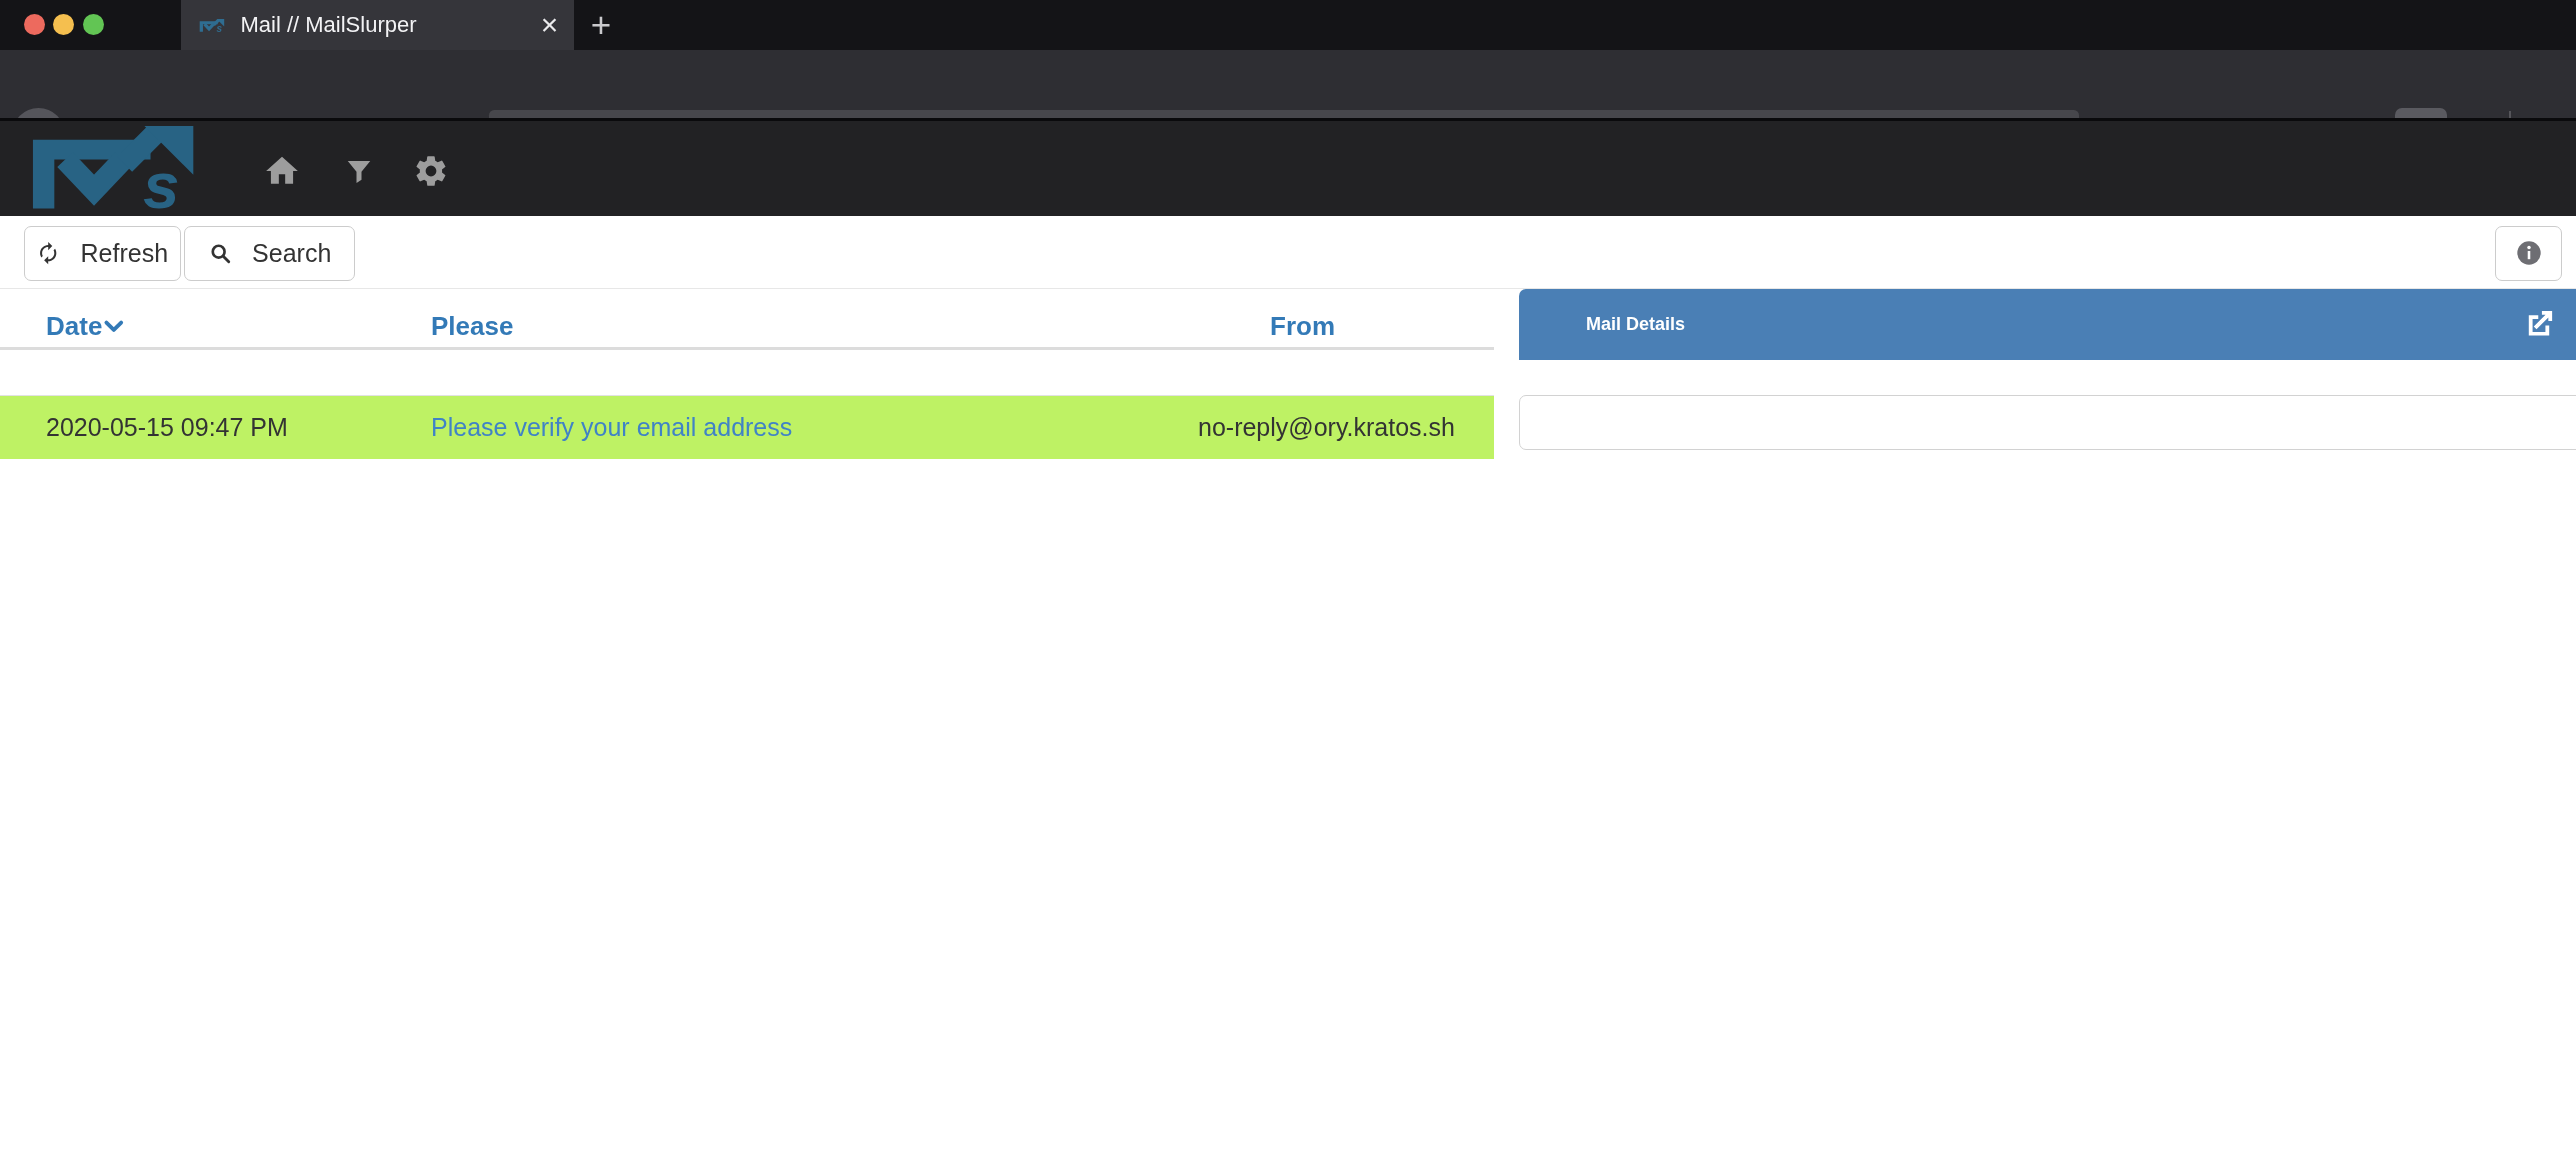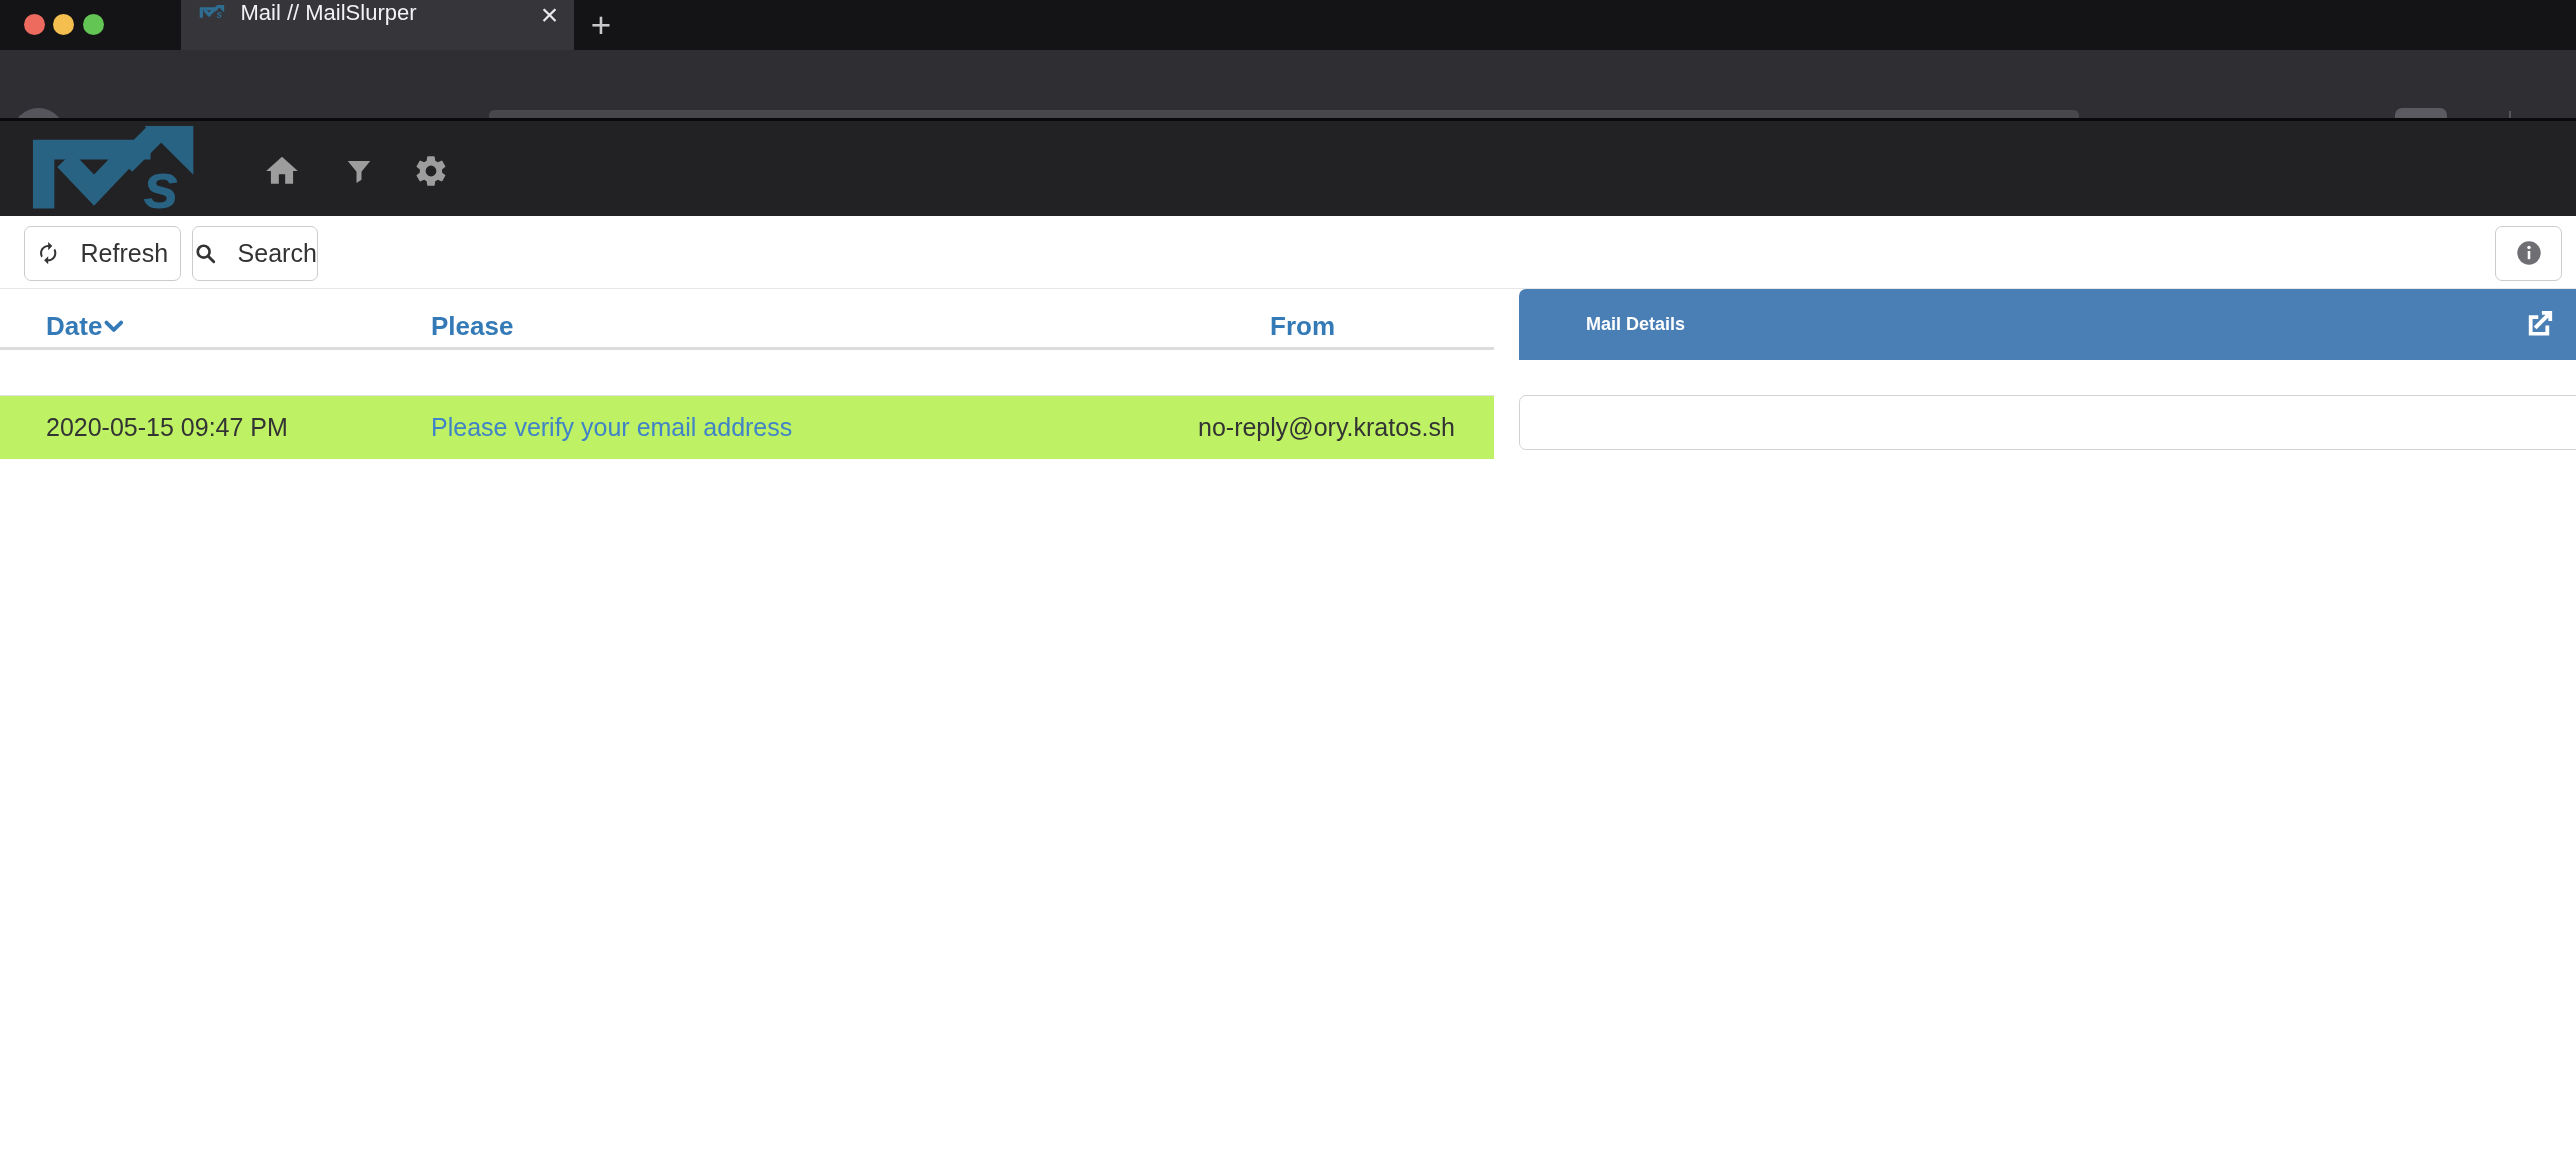--- a/index.html
+++ b/index.html
@@ -10,21 +10,21 @@
     font-family:"Liberation Sans", sans-serif;
   }
   .abs { position:absolute; }
   .ctr { position:absolute; transform:translate(-50%,-50%); display:flex; align-items:center; justify-content:center; }
 
   
   #tabstrip { left:0; top:0; width:2576px; height:50px; background:#141417; }
   .tlight { position:absolute; top:14px; width:21px; height:21px; border-radius:50%; }
   #tab {
     left:181px; top:0; width:393px; height:50px; background:#35353a;
-    display:flex; align-items:flex-start; padding:0 15.7px 0 17.5px;
+    display:flex; align-items:center; padding:0 15.7px 0 17.5px;
   }
   #tab-title { color:#f3f3f5; font-size:22px; margin-left:14px; flex:1; white-space:nowrap; overflow:hidden; }
   #tab-close { color:#eaeaec; font-size:30px; line-height:30px; font-weight:400; }
   #newtab-btn { color:#c9c9cc; font-size:35px; font-weight:300; line-height:35px; }
 
   #nav-toolbar { left:0; top:50px; width:2576px; height:68px; background:#2e2e33; }
   #back-circle { left:12.2px; top:58px; width:53px; height:53px; border-radius:50%; background:#55555b;
                  display:flex; align-items:center; justify-content:center; }
   #urlbar {
     left:489px; top:60px; width:1590px; height:52px; background:#47474c; border-radius:5.2px;
@@ -209,21 +209,21 @@
   </div>
 </div>
 
 <div class="abs" id="action-bar">
   <button class="btn" style="left:23.6px; width:157px">
     <svg width="24.4" height="24.4" viewBox="0 0 24 24" fill="#333">
       <path d="M12 6v3l4-4-4-4v3c-4.42 0-8 3.58-8 8 0 1.57.46 3.03 1.24 4.26L6.7 14.8A5.87 5.87 0 0 1 6 12c0-3.31 2.69-6 6-6zm6.76 1.74L17.3 9.2c.44.84.7 1.79.7 2.8 0 3.31-2.69 6-6 6v-3l-4 4 4 4v-3c4.42 0 8-3.58 8-8 0-1.57-.46-3.03-1.24-4.26z"></path>
       </svg>
     <span>Refresh</span>
   </button>
-  <button class="btn" style="left:192px; width:126px">
+  <button class="btn" style="left:184px; width:171px">
     <svg width="24.4" height="24.4" viewBox="0 0 24 24">
       <circle cx="10.5" cy="10.5" r="5.8" fill="none" stroke="#333" stroke-width="2.6"></circle>
       <line x1="15" y1="15" x2="20.4" y2="20.4" stroke="#333" stroke-width="2.8" stroke-linecap="round"></line>
       </svg>
     <span>Search</span>
   </button>
   <button class="btn" style="left:2495px; width:67px">
     <svg width="28" height="28" viewBox="0 0 24 24">
       <circle cx="12" cy="12" r="10" fill="#6e6e73"></circle>
       <rect x="10.9" y="10.3" width="2.2" height="7" fill="#fff"></rect>

